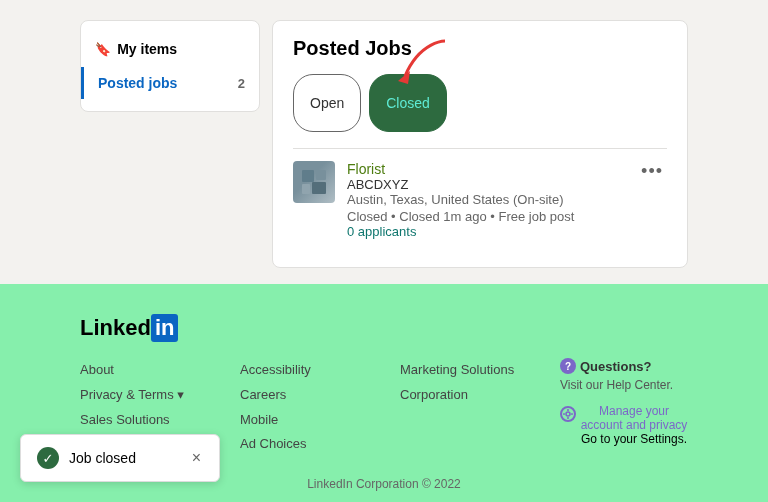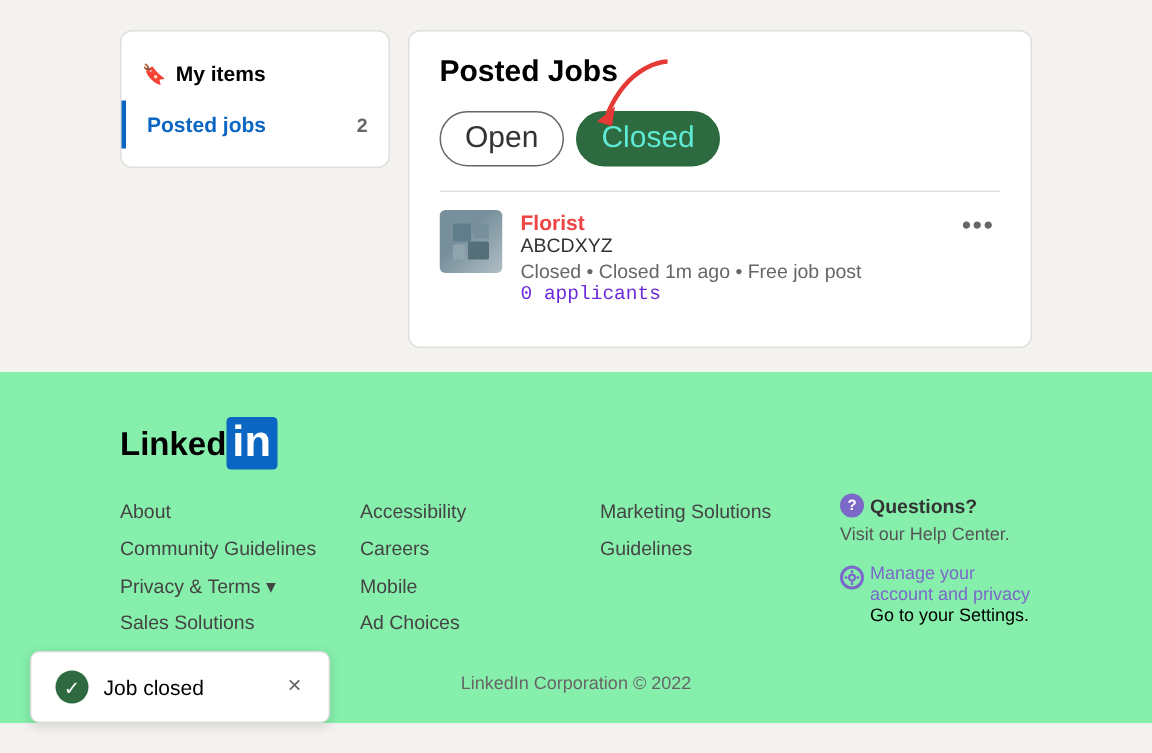--- a/index.html
+++ b/index.html
@@ -83,25 +83,25 @@
     }
 
     .tabs-row {
       display: flex;
       gap: 8px;
       margin-bottom: 16px;
       align-items: center;
     }
 
     .tab-btn {
-      padding: 6px 16px;
+      padding: 20px 16px;
       border-radius: 20px;
       border: 1px solid #666;
       background: #fff;
-      font-size: 20px;
+      font-size: 14px;
       cursor: pointer;
       color: #333;
     }
 
     .tab-btn.active {
       background: #2d6a3f;
       color: #5eead4;
       border-color: #2d6a3f;
       font-weight: 500;
     }
@@ -135,22 +135,22 @@
       align-items: center;
       justify-content: center;
     }
 
     .job-info {
       flex: 1;
     }
 
     .job-title {
       font-size: 14px;
-      font-weight: 700;
-      color: #ef4444;
+      font-weight: 400;
+      color: #4d7c0f;
       text-decoration: none;
       cursor: pointer;
     }
 
     .job-company {
       font-size: 13px;
       color: #333;
     }
 
     .job-location {
@@ -159,22 +159,21 @@
     }
 
     .job-status {
       font-size: 13px;
       color: #666;
       margin-top: 2px;
     }
 
     .job-applicants {
       font-size: 13px;
-      color: #6d28d9;
-      font-family: Liberation Mono, monospace;
+      color: #0f766e;
     }
 
     .job-more-btn {
       background: none;
       border: none;
       cursor: pointer;
       font-size: 18px;
       color: #666;
       padding: 0 4px;
       letter-spacing: 1px;
@@ -196,21 +195,21 @@
       font-size: 22px;
       font-weight: 700;
       color: #000;
     }
 
     .linkedin-in {
       background: #0a66c2;
       color: #fff;
       padding: 1px 4px;
       border-radius: 3px;
-      font-size: 29px;
+      font-size: 22px;
       font-weight: 700;
     }
 
     .footer-links {
       display: grid;
       grid-template-columns: 160px 160px 160px 1fr;
       gap: 6px 0;
     }
 
     .footer-link {
@@ -257,20 +256,21 @@
     .questions-sub {
       font-size: 12px;
       color: #555;
     }
 
     .manage-link {
       display: flex;
       align-items: flex-start;
       gap: 4px;
       margin-top: 6px;
+      text-align: center;
     }
 
     .gear-icon-circle {
       width: 16px;
       height: 16px;
       border-radius: 50%;
       border: 2px solid #7b68c8;
       display: flex;
       align-items: center;
       justify-content: center;
@@ -385,54 +385,54 @@
             <rect x="16" y="2" width="10" height="10" fill="#78909c" rx="1"></rect>
             <rect x="2" y="16" width="8" height="10" fill="#90a4ae" rx="1"></rect>
             <rect x="12" y="14" width="14" height="12" fill="#546e7a" rx="1"></rect>
           </svg>
         </div>
       </div>
 
       <div class="job-info">
         <div class="job-title">Florist</div>
         <div class="job-company">ABCDXYZ</div>
+        <div class="job-location">Austin, Texas, United States (On-site)</div>
         <div class="job-status">Closed • Closed 1m ago • Free job post</div>
         <div class="job-applicants">0 applicants</div>
       </div>
 
       <button class="job-more-btn">•••</button>
     </div>
   </div>
 </div>
 
 <div class="footer">
   <div class="linkedin-logo">
     <span class="linkedin-text">Linked</span>
       <span class="linkedin-in">in</span>
   </div>
 
   <div class="footer-links">
 
     <div class="footer-col">
       <span class="footer-link">About</span>
-      <span class="footer-link">Community Guidelines</span>
       <span class="footer-link">Privacy &amp; Terms ▾</span>
       <span class="footer-link">Sales Solutions</span>
     </div>
 
     <div class="footer-col">
       <span class="footer-link">Accessibility</span>
       <span class="footer-link">Careers</span>
       <span class="footer-link">Mobile</span>
       <span class="footer-link">Ad Choices</span>
     </div>
 
     <div class="footer-col">
       <span class="footer-link">Marketing Solutions</span>
-      <span class="footer-link">Guidelines</span>
+      <span class="footer-link">Corporation</span>
     </div>
 
     <div class="footer-questions">
       <div class="questions-header">
         <div class="question-circle">?</div>
         <span>Questions?</span>
       </div>
       <span class="questions-sub">Visit our Help Center.</span>
 
       <div class="manage-link" style="margin-top:8px;">

